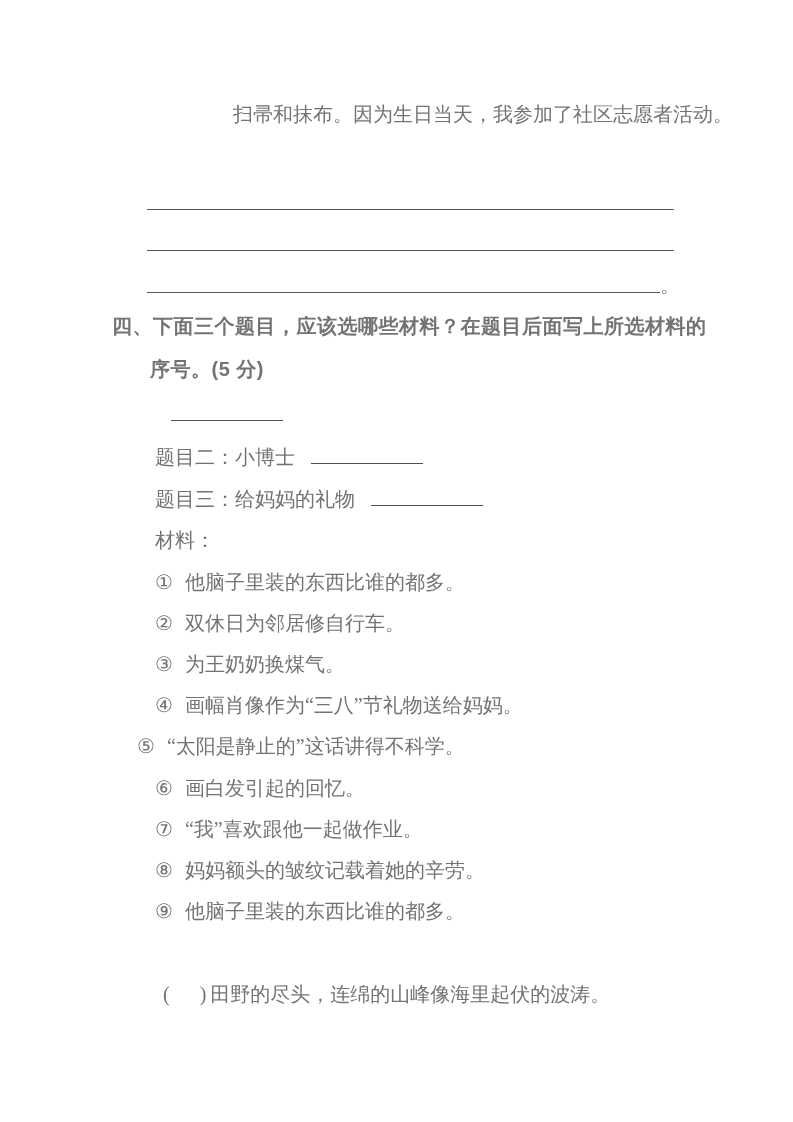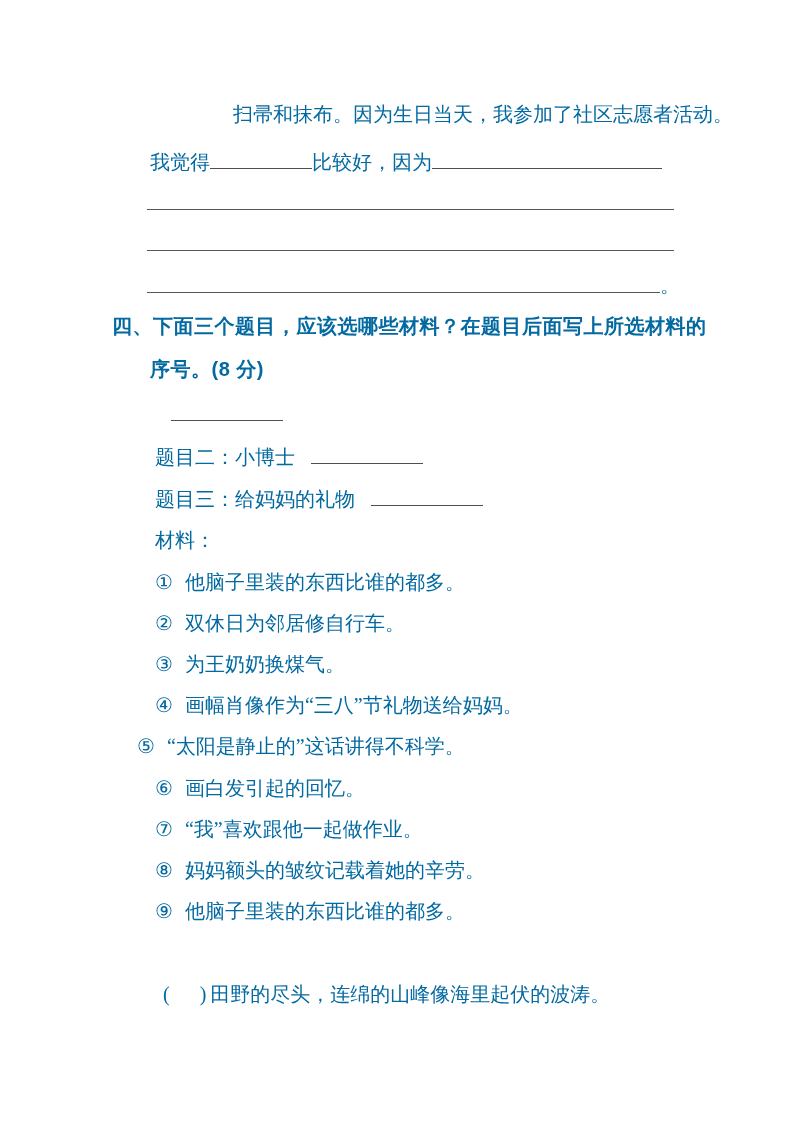--- a/index.html
+++ b/index.html
@@ -3,21 +3,21 @@
 <meta charset="utf-8">
 <style>
   html, body { margin: 0; padding: 0; }
   body { background: #ffffff; }
   .page {
     position: relative;
     width: 793px;
     height: 1122px;
     background: #ffffff;
     font-family: "Liberation Serif", "DejaVu Serif", serif;
-    color: #0369a1;
+    color: #737373;
     overflow: hidden;
   }
   .row {
     position: absolute;
     font-size: 20px;
     line-height: 27px;
     white-space: nowrap;
   }
   .heading {
     font-family: "Liberation Sans", "DejaVu Sans", sans-serif;
@@ -42,31 +42,28 @@
   .bracket-gap { display: inline-block; width: 30px; }
   .bracket-close { display: inline-block; margin-right: 4px; }
 </style>
 </head>
 <body>
 
 <div class="page">
 
   <div class="row" style="left:233px; top:101px">扫帚和抹布。因为生日当天，我参加了社区志愿者活动。</div>
 
-  <div class="row" style="left:150px; top:148px">
-    <span>我觉得</span><span class="blank blank-opinion-1"></span><span>比较好，因为</span><span class="blank blank-opinion-2"></span>
-  </div>
 
   <div class="rule" style="left:147px; top:209px; width:527px"></div>
   <div class="rule" style="left:147px; top:250px; width:527px"></div>
   <div class="rule" style="left:147px; top:292px; width:513px"></div>
   <div class="row" style="left:660px; top:272px">。</div>
 
   <div class="row heading" style="left:112px; top:313px">四、下面三个题目，应该选哪些材料？在题目后面写上所选材料的</div>
-  <div class="row heading" style="left:150px; top:356px">序号。(8 分)</div>
+  <div class="row heading" style="left:150px; top:356px">序号。(5 分)</div>
 
   <div class="row" style="left:155px; top:400px">
     <span class="blank blank-topic"></span>
   </div>
   <div class="row" style="left:155px; top:485px">
     <span>题目三：给妈妈的礼物</span><span class="blank blank-topic"></span>
   </div>
   <div class="row" style="left:155px; top:443px">
     <span>题目二：小博士</span><span class="blank blank-topic"></span>
   </div>

